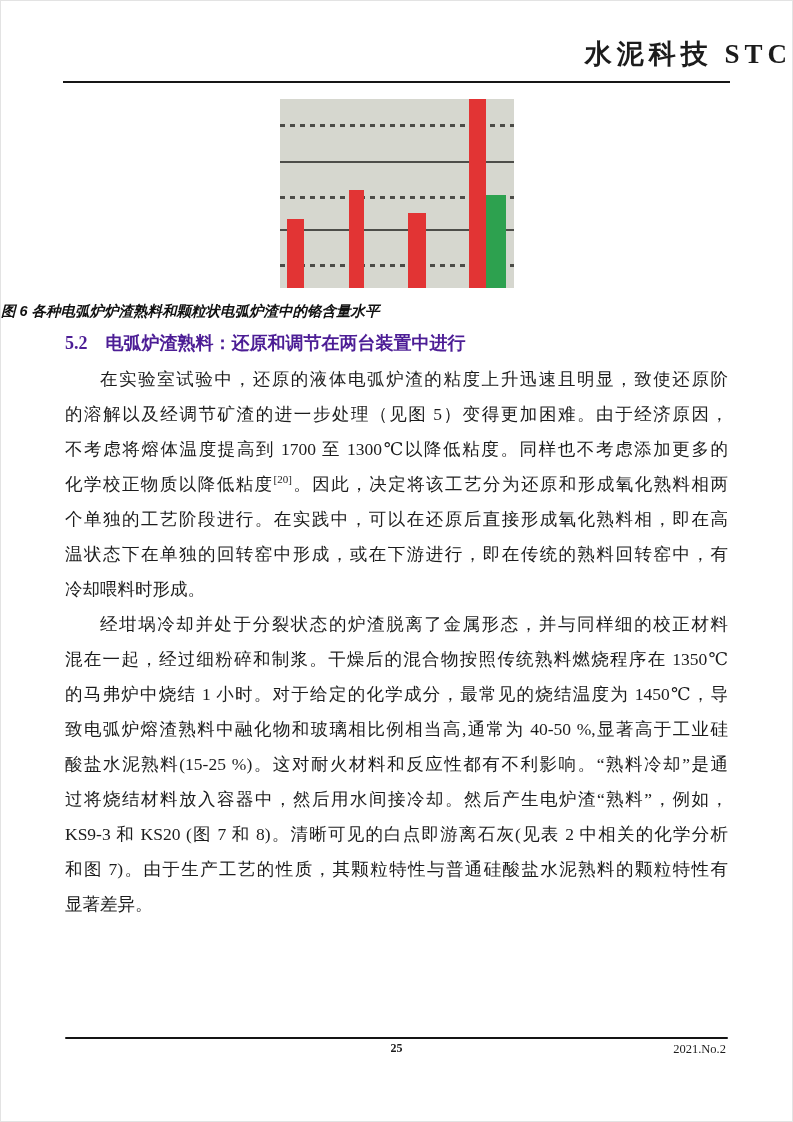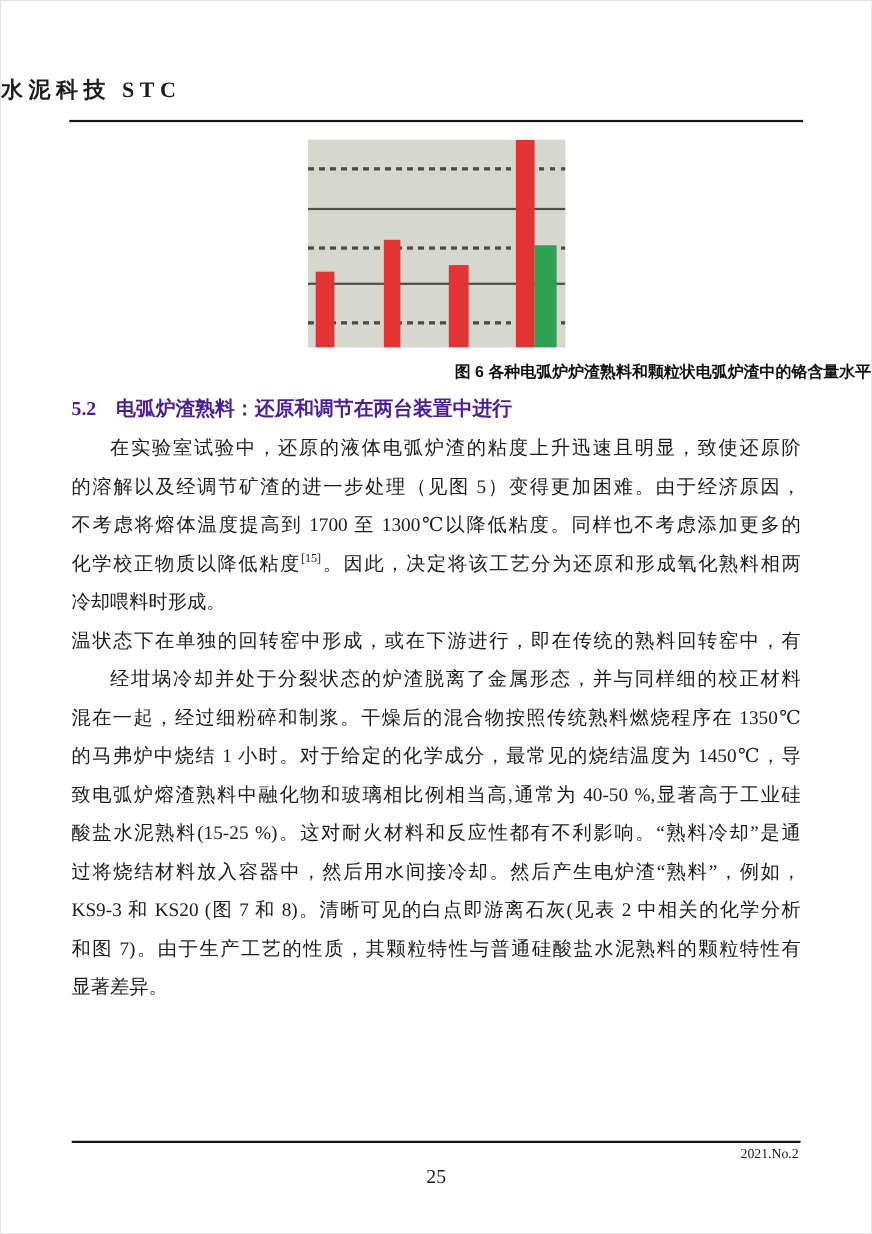--- a/index.html
+++ b/index.html
@@ -10,34 +10,34 @@
     height: 1122px;
     margin: 0 auto;
     background: #ffffff;
     border: 1px solid #e3e3e3;
     font-family: "Liberation Serif", "DejaVu Serif", serif;
     color: #1c1c1c;
     overflow: hidden;
   }
   
   .journal-title {
-    margin-top: 64px;
-    text-align: left;
-    font-size: 20px;
+    margin-top: 36px;
+    text-align: right;
+    font-size: 27px;
     line-height: 34px;
     letter-spacing: 5px;
     font-weight: 600;
   }
   .header-rule {
     margin: 10px 62px 0 62px;
     height: 2px;
     background: #161616;
   }
   
-  .figure { margin-top: 16px; text-align: right; }
+  .figure { margin-top: 16px; text-align: left; font-style: italic; }
   .chart {
     position: relative;
     width: 234px;
     height: 189px;
     margin: 0 auto;
     overflow: hidden;
   }
   .gridline { position: absolute; left: 0; right: 0; }
   .gridline.solid  { height: 2px; background: #4d4d49; }
   .gridline.dashed {
@@ -72,22 +72,23 @@
     text-align-last: justify;
     white-space: normal;
   }
   .line.first { text-indent: 2em; }
   .line.last  { text-align-last: left; }
   .line sup { font-size: 11px; line-height: 0; vertical-align: super; }
   
   .footer { position: absolute; left: 64px; right: 64px; top: 1036px; height: 30px; }
   .footer-rule { height: 2px; background: #141414; border-radius: 2px; }
   .page-number {
-    position: absolute; top: 22px; left: 50%; transform: translateX(-50%);
-    font-size: 18px;
+    position: absolute; top: 4px; left: 50%; transform: translateX(-50%);
+    font-size: 12px;
+    font-weight: bold;
   }
   .issue { position: absolute; top: 5px; right: 2px; font-size: 12.5px; }
 </style>
 </head>
 <body>
 
 <div class="page">
 
   <div class="header">
     <div class="journal-title">水泥科技 STC</div>
@@ -112,23 +113,24 @@
 
   <h2 class="section-heading">
     <span class="sec-num">5.2</span><span class="sec-title">电弧炉渣熟料：还原和调节在两台装置中进行</span>
   </h2>
 
   <div class="body-text">
     <div class="para">
         <div class="line first">在实验室试验中，还原的液体电弧炉渣的粘度上升迅速且明显，致使还原阶</div>
         <div class="line">的溶解以及经调节矿渣的进一步处理（见图 5）变得更加困难。由于经济原因，</div>
         <div class="line">不考虑将熔体温度提高到 1700 至 1300℃以降低粘度。同样也不考虑添加更多的</div>
-        <div class="line">化学校正物质以降低粘度<sup>[15]</sup>。因此，决定将该工艺分为还原和形成氧化熟料相两</div>
+        <div class="line">化学校正物质以降低粘度<sup>[20]</sup>。因此，决定将该工艺分为还原和形成氧化熟料相两</div>
+        <div class="line">个单独的工艺阶段进行。在实践中，可以在还原后直接形成氧化熟料相，即在高</div>
+        <div class="line">温状态下在单独的回转窑中形成，或在下游进行，即在传统的熟料回转窑中，有</div>
         <div class="line last">冷却喂料时形成。</div>
-        <div class="line">温状态下在单独的回转窑中形成，或在下游进行，即在传统的熟料回转窑中，有</div>
       </div>
     <div class="para">
         <div class="line first">经坩埚冷却并处于分裂状态的炉渣脱离了金属形态，并与同样细的校正材料</div>
         <div class="line">混在一起，经过细粉碎和制浆。干燥后的混合物按照传统熟料燃烧程序在 1350℃</div>
         <div class="line">的马弗炉中烧结 1 小时。对于给定的化学成分，最常见的烧结温度为 1450℃，导</div>
         <div class="line">致电弧炉熔渣熟料中融化物和玻璃相比例相当高,通常为 40-50 %,显著高于工业硅</div>
         <div class="line">酸盐水泥熟料(15-25 %)。这对耐火材料和反应性都有不利影响。“熟料冷却”是通</div>
         <div class="line">过将烧结材料放入容器中，然后用水间接冷却。然后产生电炉渣“熟料”，例如，</div>
         <div class="line">KS9-3 和 KS20 (图 7 和 8)。清晰可见的白点即游离石灰(见表 2 中相关的化学分析</div>
         <div class="line">和图 7)。由于生产工艺的性质，其颗粒特性与普通硅酸盐水泥熟料的颗粒特性有</div>

